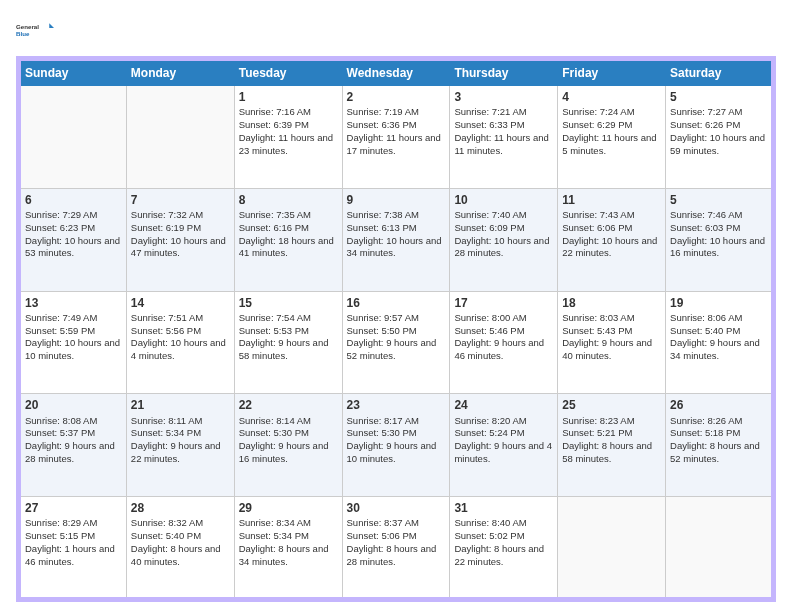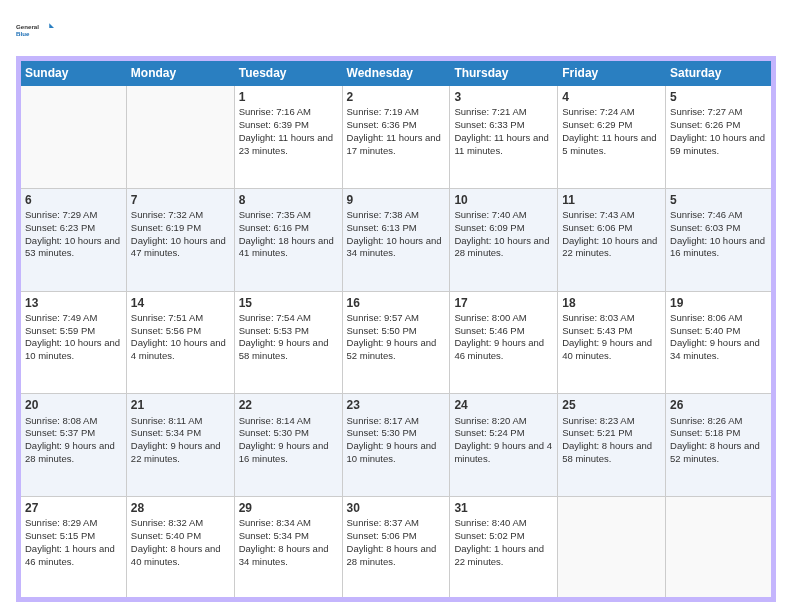--- a/index.html
+++ b/index.html
@@ -237,20 +237,20 @@
           <td><span class="day-num">29</span><span>Sunrise: 8:34 AM</span>
 <span>Sunset: 5:34 PM</span>
 <span>Daylight: 8 hours and 34 minutes.</span>
 </td>
           <td><span class="day-num">30</span><span>Sunrise: 8:37 AM</span>
 <span>Sunset: 5:06 PM</span>
 <span>Daylight: 8 hours and 28 minutes.</span>
 </td>
           <td><span class="day-num">31</span><span>Sunrise: 8:40 AM</span>
 <span>Sunset: 5:02 PM</span>
-<span>Daylight: 1 hours and 22 minutes.</span>
+<span>Daylight: 8 hours and 22 minutes.</span>
 </td>
           <td class="empty"></td>
           <td class="empty"></td>
         </tr>
       </tbody>
   </table>
 </div>
 
 </body></html>

